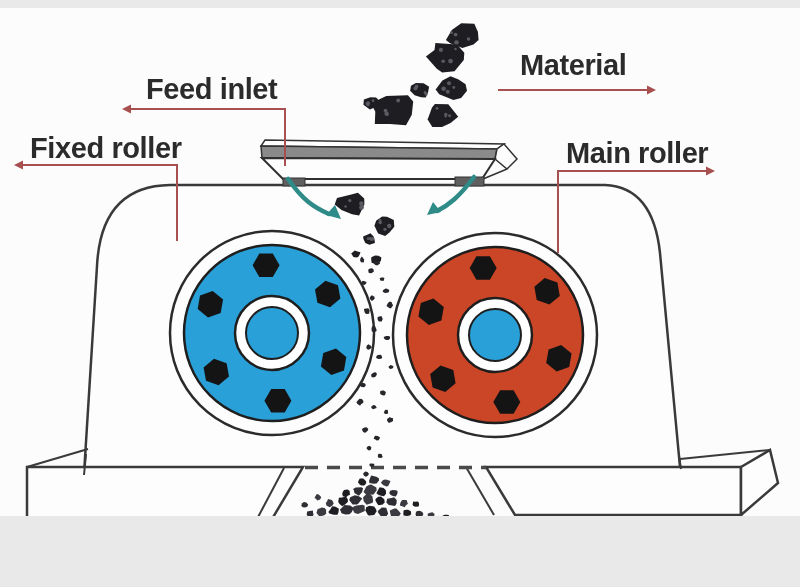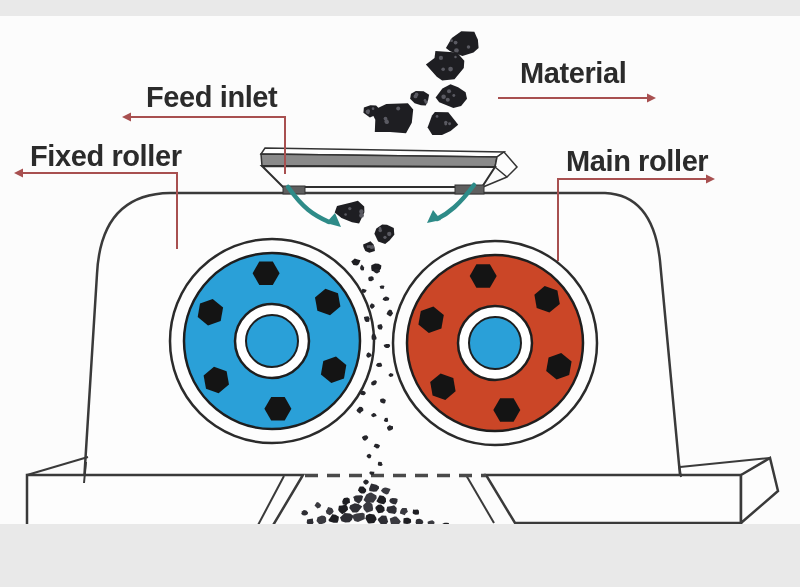--- a/index.html
+++ b/index.html
@@ -1,16 +1,16 @@
 <!DOCTYPE html>
 <html><head>
 <meta charset="utf-8">
 <style>
   html,body{margin:0;padding:0;background:#e9e9e9;}
-  .stage{position:relative;width:800px;height:508px;margin:16px auto;overflow:hidden;
+  .stage{position:relative;width:800px;height:508px;margin:8px auto;overflow:hidden;
          font-family:"Liberation Sans",sans-serif;}
   .stage svg{position:absolute;left:0;top:0;}
   text.label{font-family:"Liberation Sans",sans-serif;font-weight:700;font-size:29px;
              letter-spacing:-0.4px;fill:#2b2b2b;}
 </style>
 </head>
 <body>
 
 <div class="stage">
 <svg id="svg" width="800" height="587" viewBox="0 0 800 587" xmlns="http://www.w3.org/2000/svg">

